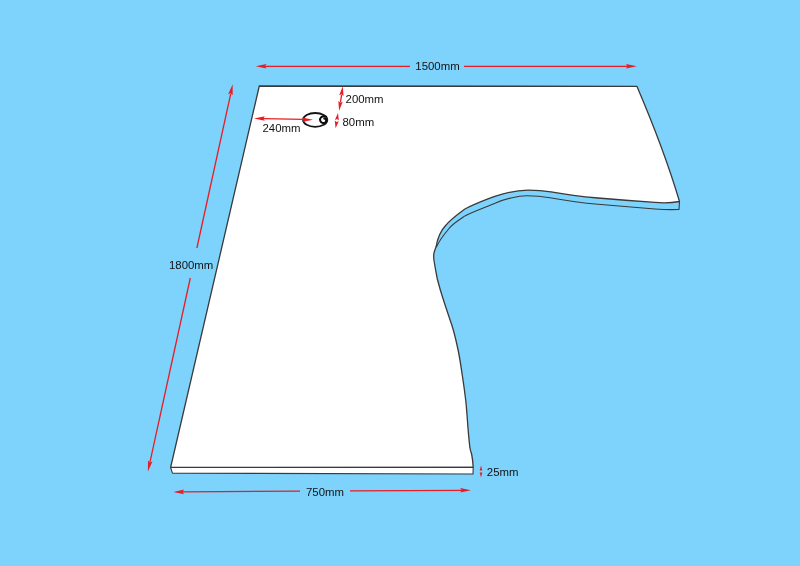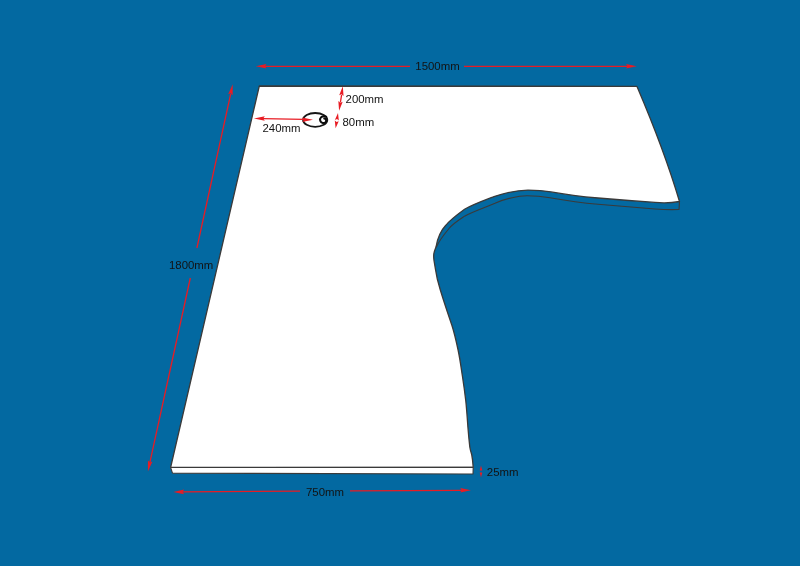--- a/index.html
+++ b/index.html
@@ -1,17 +1,17 @@
 <!DOCTYPE html>
 <html><head>
 <meta charset="utf-8">
 <title>Desk top drawing</title>
 <style>
   html,body{margin:0;padding:0;background:#ffffff;}
-  .page{width:800px;height:566px;position:relative;background:#0369a1;overflow:hidden;}
+  .page{width:800px;height:566px;position:relative;background:#7dd3fc;overflow:hidden;}
   svg{display:block;}
   text{font-family:"Liberation Sans", sans-serif;fill:#131313;}
 </style>
 </head>
 <body>
 
 <div class="page">
 <svg width="800" height="566" viewBox="0 0 800 566">
 
   <path d="M 259.3,86 L 637,86.4

